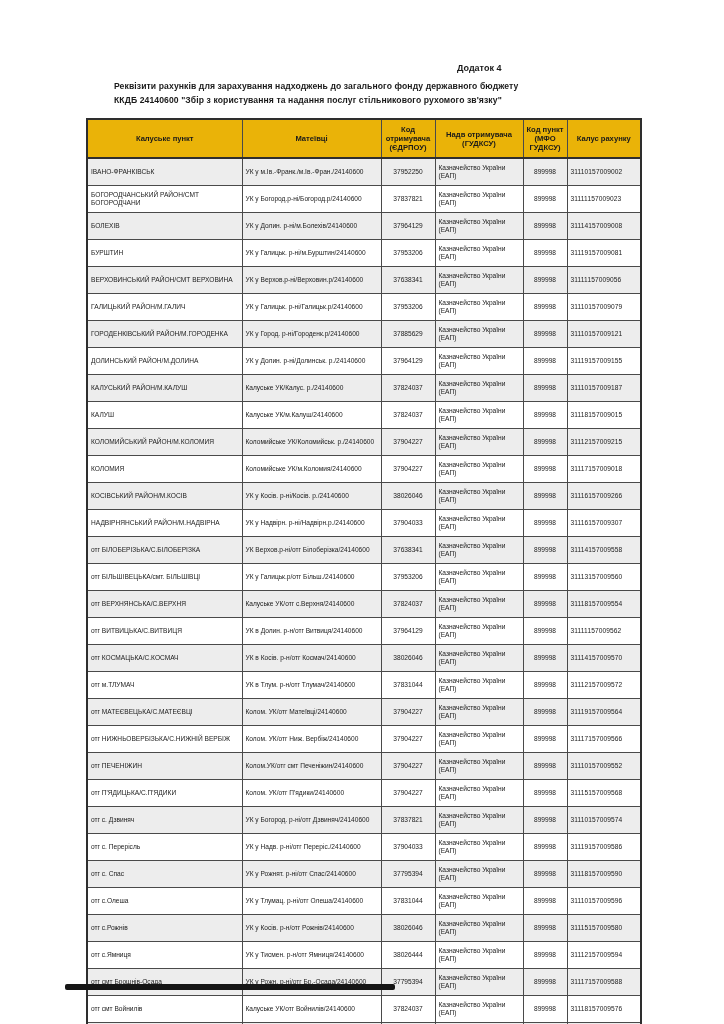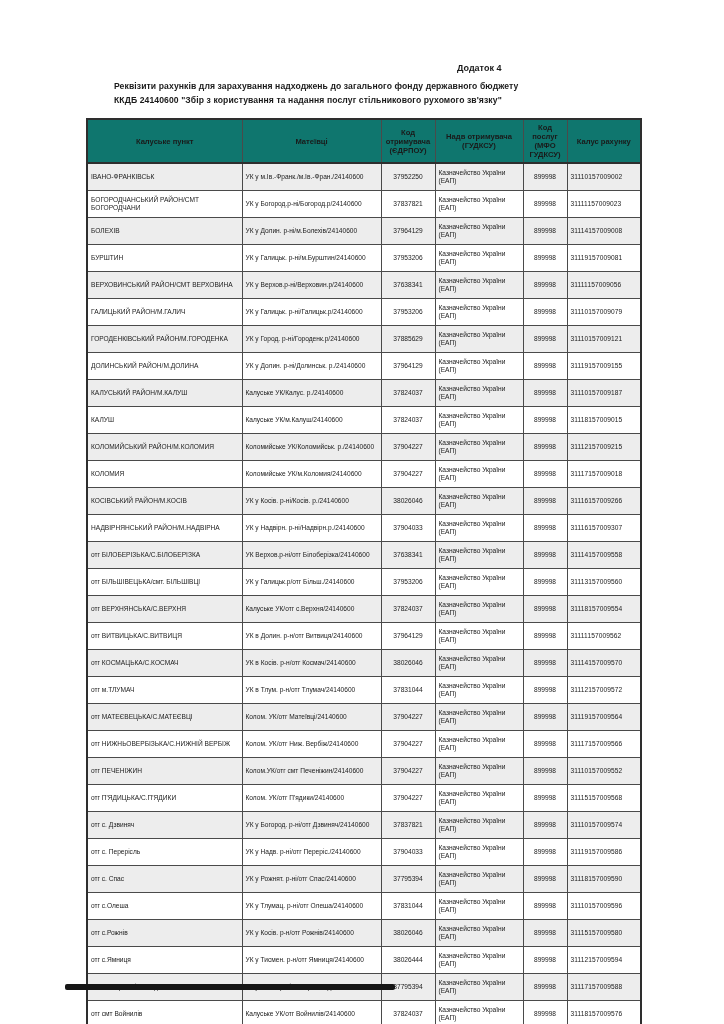--- a/index.html
+++ b/index.html
@@ -26,21 +26,21 @@
   }
   table.accounts th, table.accounts td{
     border:1px solid #4a4a4a;
     vertical-align:middle;
     overflow:hidden;
   }
   table.accounts thead th{
     font-size:7.6px;font-weight:bold;text-align:center;
     padding:3px 2px;line-height:9px;
     border-bottom:2px solid #2e2e2e;
-    background:#0f766e;
+    background:#eab308;
     height:31px;
   }
   table.accounts td{
     font-size:6.6px;line-height:8px;
     padding:5px 3px;
     word-wrap:break-word;
   }
   tbody tr:nth-child(odd) td{background:#ededed;}
   tbody tr:nth-child(even) td{background:#ffffff;}
   .c-settlement{text-align:left;}
@@ -73,21 +73,21 @@
       <col style="width:88px">
       <col style="width:44px">
       <col style="width:74px">
     </colgroup>
     <thead>
       <tr>
         <th>Калуське пункт</th>
         <th>Матеївці</th>
         <th>Код отримувача (ЄДРПОУ)</th>
         <th>Надв отримувача (ГУДКСУ)</th>
-        <th>Код послуг (МФО ГУДКСУ)</th>
+        <th>Код пункт (МФО ГУДКСУ)</th>
         <th>Калус рахунку</th>
       </tr>
     </thead>
     <tbody id="tbody">
         <tr>
           <td class="c-settlement">ІВАНО-ФРАНКІВСЬК</td>
           <td class="c-recipient">УК у м.Ів.-Франк./м.Ів.-Фран./24140600</td>
           <td class="c-edrpou">37952250</td>
           <td class="c-bank">Казначейство України (ЕАП)</td>
           <td class="c-mfo">899998</td>

